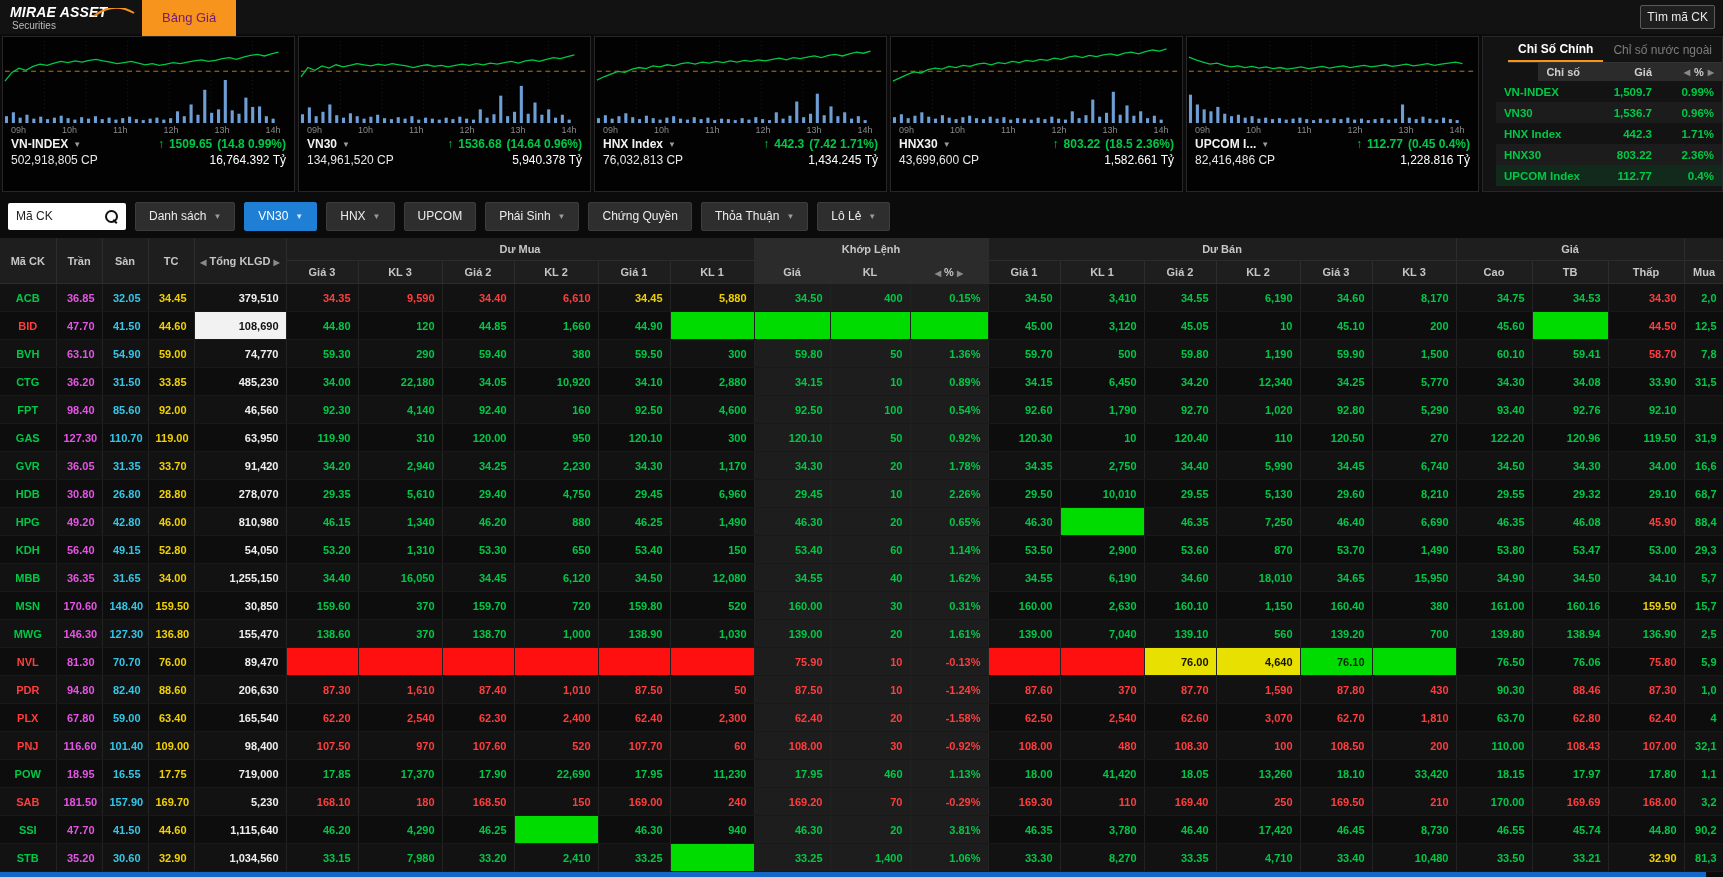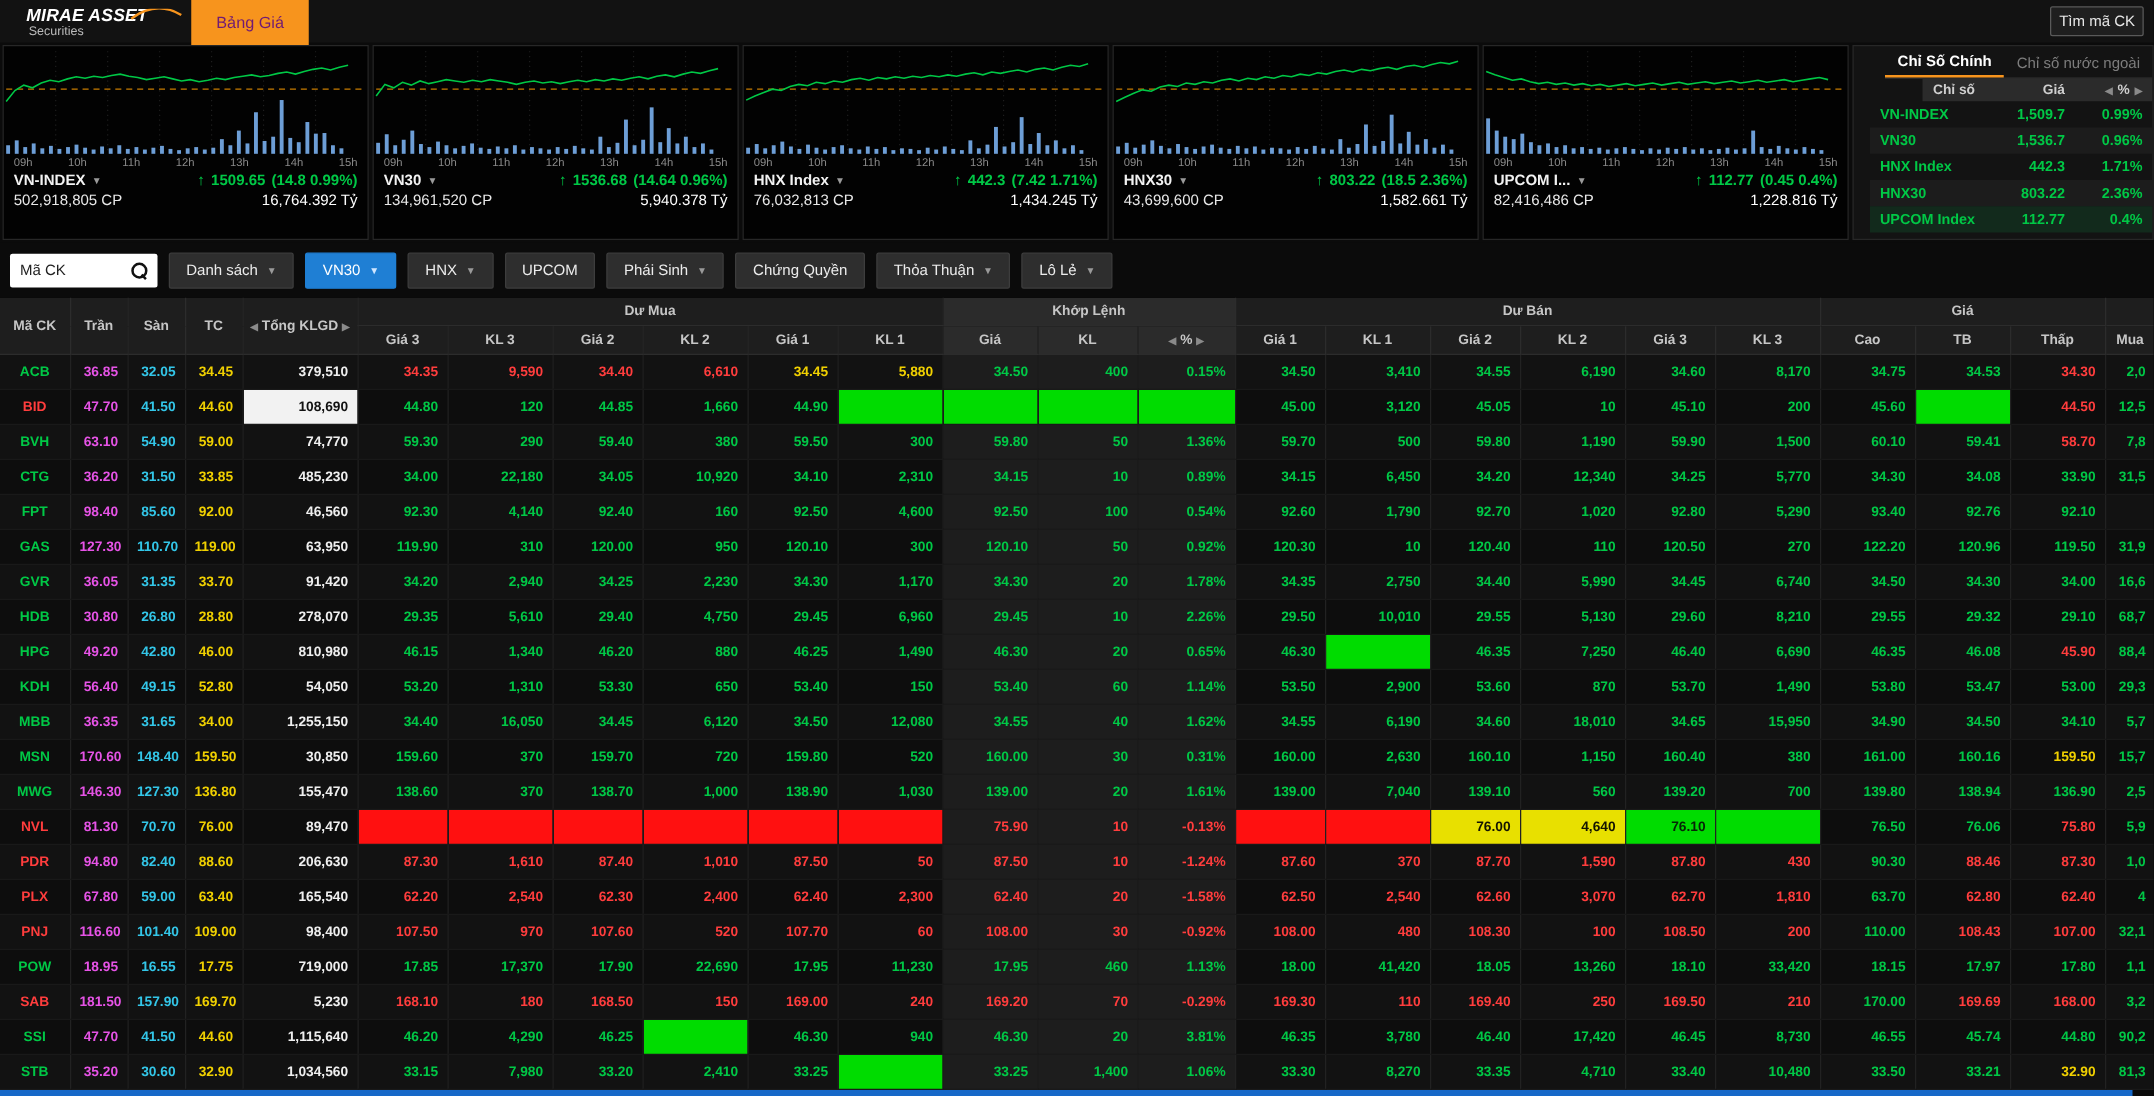--- a/index.html
+++ b/index.html
@@ -3,33 +3,33 @@
 <meta charset="utf-8">
 <style>
   html,body{margin:0;padding:0;}
   body{
     width:1723px;height:877px;overflow:hidden;position:relative;
     background:#0b0b0b;color:#ddd;
     font-family:"Liberation Sans", sans-serif;
   }
   
   .topbar{height:34px;background:#121212;display:flex;align-items:center;}
-  .brand{padding:2px 14px 0 21px;line-height:1;position:relative;width:118px;}
+  .brand{padding:2px 14px 0 10px;line-height:1;position:relative;width:118px;}
   .brand-top{font-size:14px;font-weight:700;font-style:italic;color:#fff;letter-spacing:.2px;}
   .brand-swoosh{position:absolute;top:1px;right:6px;}
   .brand-sub{font-size:10px;color:#bbb;margin-top:2px;padding-left:2px;}
   .nav-tab{height:44px;background:#f7941d;color:#701a75;display:flex;align-items:center;
     padding:0 20px;font-size:13px;font-weight:400;cursor:pointer;}
   .top-search{margin-left:auto;margin-right:8px;background:#1f1f1f;border:1px solid #5a5a5a;
     border-radius:2px;color:#e8e8e8;font-size:12px;padding:4px 6px;cursor:pointer;}
   
   .charts-row{display:flex;gap:3px;padding:2px 0 2px 2px;height:156px;}
   .chart-panel{width:291px;background:#020202;border:1px solid #272727;display:flex;flex-direction:column;}
   .chart-svg{width:100%;height:88px;display:block;}
-  .chart-times{display:flex;justify-content:space-between;padding:0 8px 1px 8px;font-size:9px;color:#8a8a8a;}
+  .chart-times{display:flex;padding:0 8px 1px 8px;font-size:9px;color:#8a8a8a;gap:36px;}
   .chart-info{display:flex;justify-content:space-between;align-items:center;padding:1px 8px;font-size:12px;}
   .chart-name{color:#f2f2f2;font-weight:700;display:flex;align-items:center;gap:5px;cursor:pointer;}
   .chart-name .caret{color:#9a9a9a;font-size:8px;}
   .chart-quote{color:#00c846;font-weight:700;font-size:12px;display:flex;gap:5px;}
   .chart-vol{color:#e8e8e8;font-size:12px;}
   .chart-val{color:#ffffff;font-size:12px;}
   
   .index-panel{flex:1;background:#131313;border:1px solid #272727;display:flex;flex-direction:column;overflow:hidden;align-items:flex-end;}
   .ip-tabs{display:flex;align-items:stretch;height:25px;border-bottom:1px solid #333;}
   .ip-tab{display:flex;align-items:center;padding:0 10px;font-size:12px;cursor:pointer;}
@@ -714,21 +714,21 @@
           <td class="c-g sym">CTG</td>
           <td class="c-p">36.20</td>
           <td class="c-c">31.50</td>
           <td class="c-y">33.85</td>
           <td class="c-w">485,230</td>
           <td class="c-g">34.00</td>
           <td class="c-g">22,180</td>
           <td class="c-g">34.05</td>
           <td class="c-g">10,920</td>
           <td class="c-g">34.10</td>
-          <td class="c-g">2,310</td>
+          <td class="c-g">2,880</td>
           <td class="c-g khop">34.15</td>
           <td class="c-g khop">10</td>
           <td class="c-g khop">0.89%</td>
           <td class="c-g">34.15</td>
           <td class="c-g">6,450</td>
           <td class="c-g">34.20</td>
           <td class="c-g">12,340</td>
           <td class="c-g">34.25</td>
           <td class="c-g">5,770</td>
           <td class="c-g">34.30</td>

